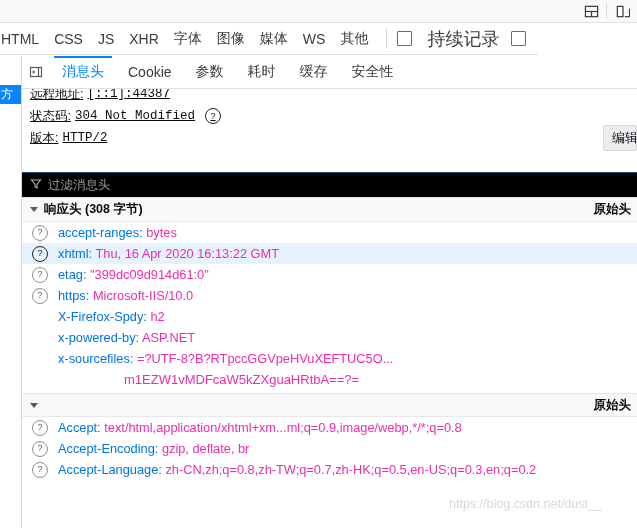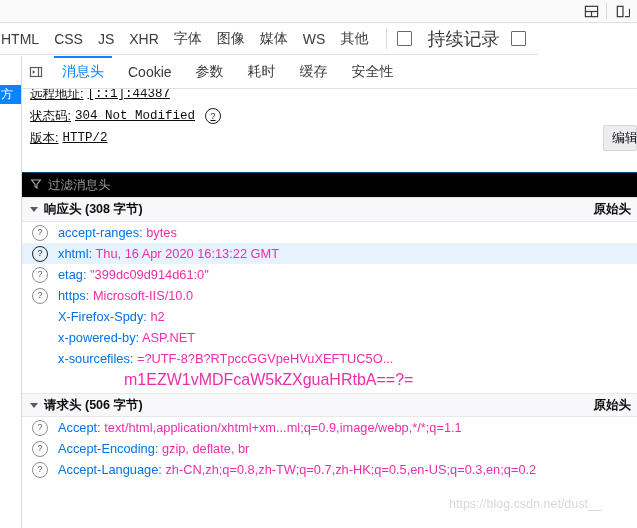--- a/index.html
+++ b/index.html
@@ -305,21 +305,21 @@
     font-size: 12.8px;
     line-height: 21px;
     white-space: nowrap;
     overflow: hidden;
     flex: 1 1 auto;
   }
   .hkey { color: #0074e8; }
   .hval { color: #ed2dad; }
   .hcont {
     color: #ed2dad;
-    font-size: 16px;
+    font-size: 13px;
     line-height: 21px;
     padding-left: 102px;
     white-space: nowrap;
   }
 
   
   .watermark {
     position: absolute;
     left: 449px;
     top: 497px;
@@ -475,29 +475,28 @@
     </div>
 
     <div class="hrow">
       <span class="q-slot"></span>
       <span class="kv"><span class="hkey">x-sourcefiles:</span> <span class="hval">=?UTF-8?B?RTpccGGVpeHVuXEFTUC5O...</span></span>
     </div>
     <div class="hcont">m1EZW1vMDFcaW5kZXguaHRtbA==?=</div>
 
     <div class="sec-head" style="margin-top:3px;border-top:1px solid #e8e8ea;">
       <span class="tri"></span>
-      <span>请求头 (506 字节)</span>
       <span class="raw">原始头</span>
     </div>
 
     <div class="hrow">
       <span class="q-slot">
           <span class="q-ico">?</span>
         </span>
-      <span class="kv"><span class="hkey">Accept:</span> <span class="hval">text/html,application/xhtml+xm...ml;q=0.9,image/webp,*/*;q=1.1</span></span>
+      <span class="kv"><span class="hkey">Accept:</span> <span class="hval">text/html,application/xhtml+xm...ml;q=0.9,image/webp,*/*;q=0.8</span></span>
     </div>
 
     <div class="hrow">
       <span class="q-slot">
           <span class="q-ico">?</span>
         </span>
       <span class="kv"><span class="hkey">Accept-Encoding:</span> <span class="hval">gzip, deflate, br</span></span>
     </div>
 
     <div class="hrow">

